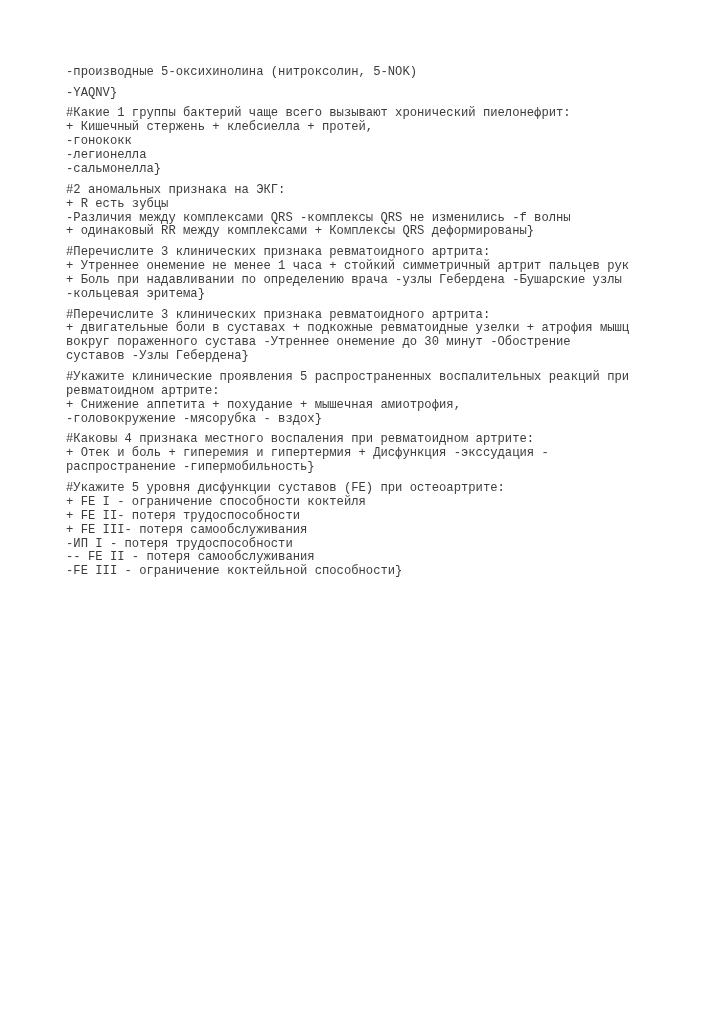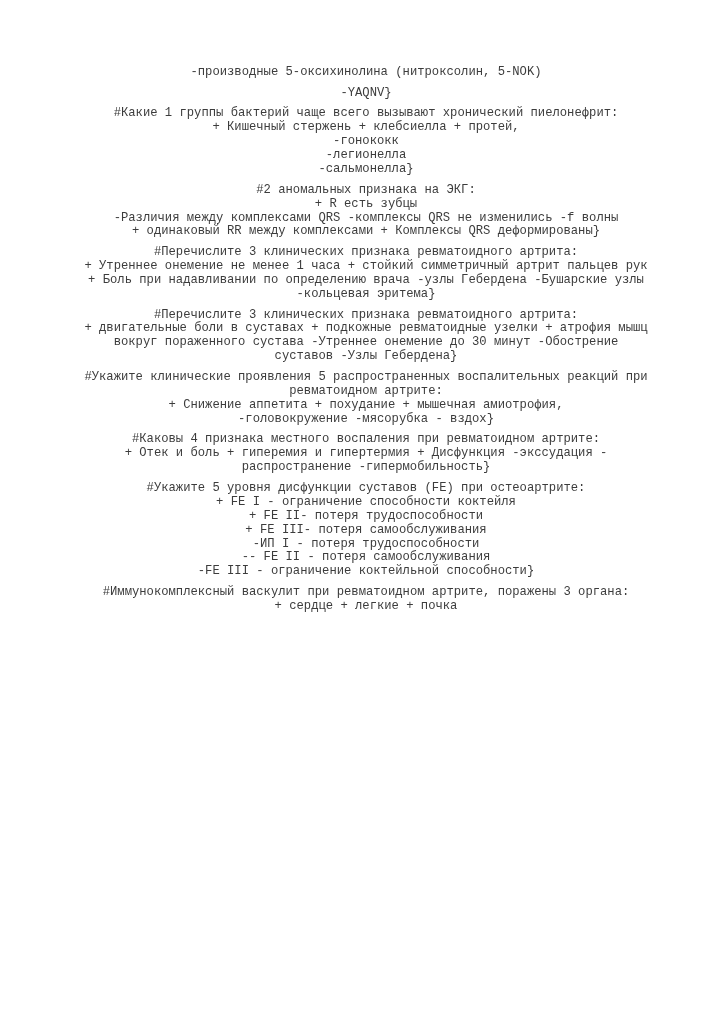--- a/index.html
+++ b/index.html
@@ -6,21 +6,20 @@
     margin: 0;
     padding: 0;
     background: #ffffff;
   }
   .page {
     position: relative;
     width: 723px;
     height: 1024px;
     background: #ffffff;
     overflow: hidden;
-    text-align: center;
   }
   .content {
     position: absolute;
     left: 66px;
     top: 66px;
     width: 600px;
   }
   .para {
     font-family: "Liberation Mono", "DejaVu Sans Mono", monospace;
     font-size: 12.2px;
@@ -62,16 +61,14 @@
     <div class="para">#Каковы 4 признака местного воспаления при ревматоидном артрите:
 + Отек и боль + гиперемия и гипертермия + Дисфункция -экссудация -
 распространение -гипермобильность}</div>
     <div class="para">#Укажите 5 уровня дисфункции суставов (FE) при остеоартрите:
 + FE I - ограничение способности коктейля
 + FE II- потеря трудоспособности
 + FE III- потеря самообслуживания
 -ИП I - потеря трудоспособности
 -- FE II - потеря самообслуживания
 -FE III - ограничение коктейльной способности}</div>
-    <div class="para">#Иммунокомплексный васкулит при ревматоидном артрите, поражены 3 органа:
-+ сердце + легкие + почка</div>
   </div>
 </div>
 
 </body></html>

